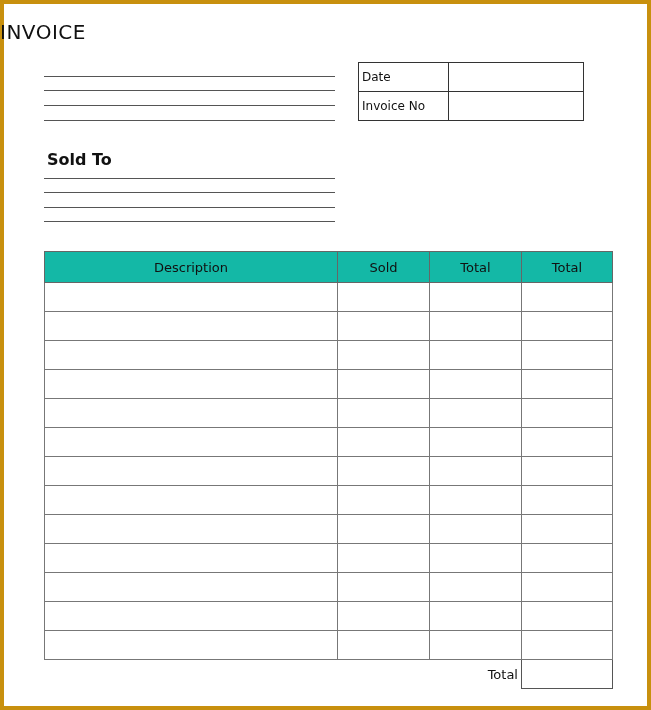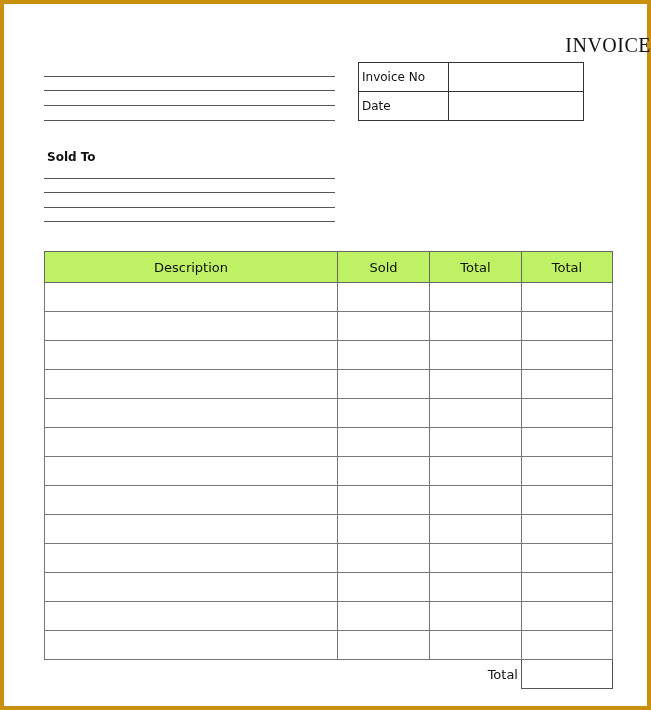--- a/index.html
+++ b/index.html
@@ -1,26 +1,26 @@
 <!DOCTYPE html>
 <html><head>
 <meta charset="utf-8">
 <style>
   html,body{margin:0;padding:0;}
   body{width:651px;height:710px;background:#fff;font-family:"DejaVu Sans",sans-serif;color:#111;}
   .frame{position:absolute;left:0;top:0;width:651px;height:710px;box-sizing:border-box;border:4px solid #c8900e;}
-  .title{position:absolute;left:0;width:651px;top:34px;text-align:right;font-size:20px;letter-spacing:0.5px;font-family:Liberation Serif, serif;}
+  .title{position:absolute;left:0;width:651px;top:20px;text-align:left;font-size:20px;letter-spacing:0.5px;}
   .line{position:absolute;left:44px;width:291px;height:0;border-top:1px solid #555;}
   .meta{position:absolute;left:358px;top:62px;border-collapse:collapse;}
   .meta td{border:1px solid #333;height:28px;padding:0 3px;font-size:12px;}
   .meta td.lbl{width:83px;}
   .meta td.val{width:128px;}
-  .soldto{position:absolute;left:47px;top:150px;font-size:12px;font-weight:bold;}
+  .soldto{position:absolute;left:47px;top:150px;font-size:16px;font-weight:bold;}
   .items{position:absolute;left:44px;top:251px;border-collapse:collapse;}
-  .items th{background:#bef264;font-weight:normal;font-size:13px;height:28px;border:1px solid #666;}
+  .items th{background:#14b8a6;font-weight:normal;font-size:13px;height:28px;border:1px solid #666;}
   .items td{height:28px;border:1px solid #777;padding:0;}
   .items td.cb,.items th.cb{border-left:1px solid #222;}
   .c1{width:290px}.c2{width:89px}.c3{width:89px}.c4{width:88px}
   .items tr.sum td{border:none;}
   .items tr.sum td.sumlbl{text-align:right;font-size:13px;padding-right:3px;}
   .items tr.sum td.sumval{border:1px solid #555;}
 </style>
 </head>
 <body>
 
@@ -31,25 +31,25 @@
 <div>
   <div class="line" style="top:76px"></div>
   <div class="line" style="top:90px"></div>
   <div class="line" style="top:105px"></div>
   <div class="line" style="top:120px"></div>
 </div>
 
 <table class="meta">
   <tbody>
       <tr>
-    <td class="lbl">Invoice No</td>
+    <td class="lbl">Date</td>
     <td class="val"></td>
   </tr>
   <tr>
-    <td class="lbl">Date</td>
+    <td class="lbl">Invoice No</td>
     <td class="val"></td>
   </tr>
 </tbody>
   </table>
 
 <div class="soldto">Sold To</div>
 <div>
   <div class="line" style="top:178px"></div>
   <div class="line" style="top:192px"></div>
   <div class="line" style="top:207px"></div>

